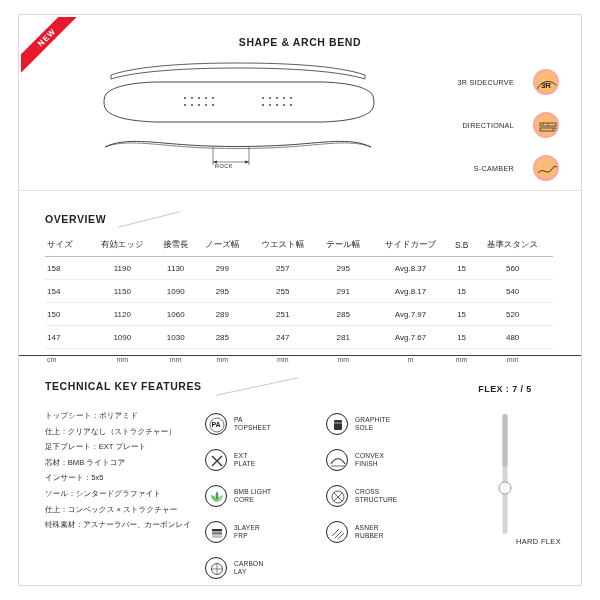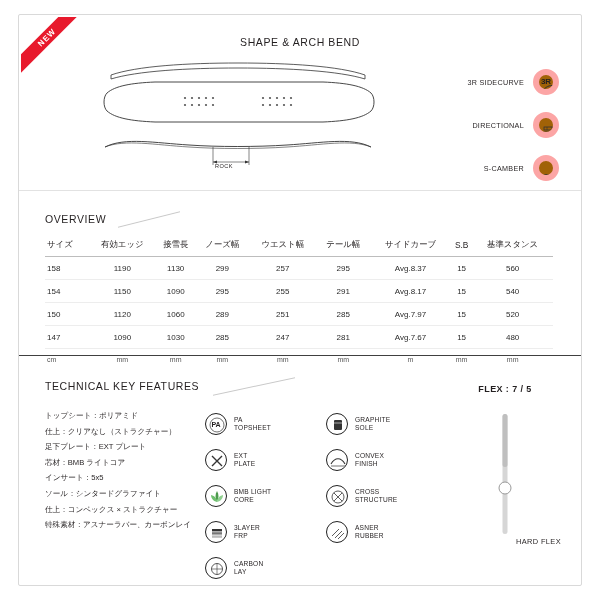--- a/index.html
+++ b/index.html
@@ -47,21 +47,21 @@
   }
 
   
   .section { position: relative; }
   .sec-shape { height: 176px; border-bottom: 1px solid #e2e2e2; }
   .sec-overview { height: 165px; border-bottom: 1px solid #404040; }
   .sec-tech { height: 229px; }
 
   .sec-title {
     font-size: 10.5px;
-    font-weight: normal;
+    font-weight: bold;
     letter-spacing: 0.6px;
     color: #231f20;
   }
 
   
   .shape-title { position: absolute; top: 21px; left: 50%; transform: translateX(-50%); }
   .board-area {
     position: absolute;
     top: 44px; left: 78px;
     width: 282px; height: 120px;
@@ -76,31 +76,31 @@
     align-items: center;
     justify-content: flex-end;
     height: 34px;
     margin-bottom: 9px;
   }
   .prop-label {
     font-size: 7.2px;
     letter-spacing: 0.3px;
     color: #231f20;
     text-align: right;
-    margin-right: 9px;
+    margin-right: 19px;
     white-space: nowrap;
   }
   .prop-icon {
     width: 26px; height: 26px;
-    border: 6px solid #fca5a5;
+    border: 2px solid #fca5a5;
     border-radius: 50%;
     flex: 0 0 26px;
     position: relative;
     overflow: hidden;
-    background: #a16207;
+    background: #fdba74;
   }
   .prop-icon .t {
     position: absolute; inset: 0;
     display: flex; align-items: center; justify-content: center;
     font-size: 8px; font-weight: bold;
   }
   .prop-icon svg { position: absolute; inset: 0; }
 
   
   .ov-head {

